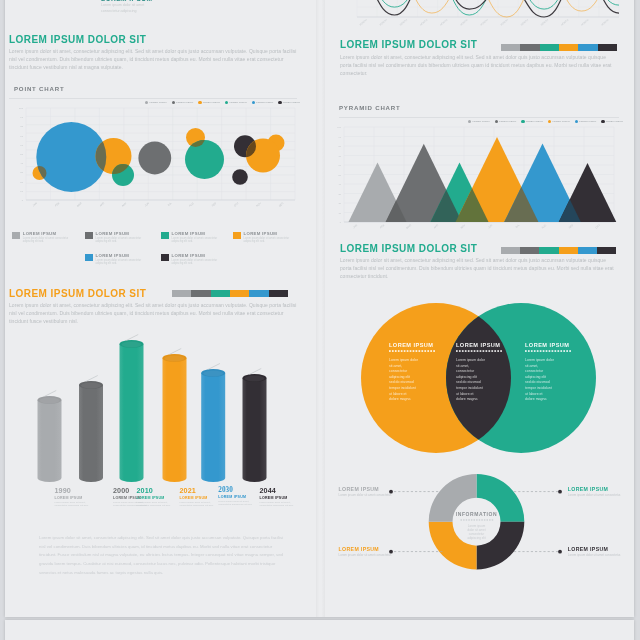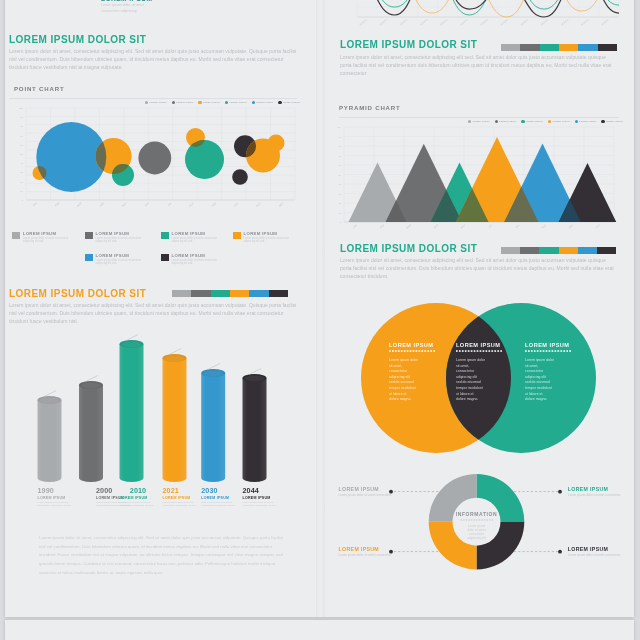--- a/index.html
+++ b/index.html
@@ -44,21 +44,21 @@
   #pc-items{position:absolute;left:9px;top:226px;width:290px;}
 
   #b-title{position:absolute;left:9px;top:288px;}
   #b-palette{left:172px;top:290px;width:116px;}
   #b-para{position:absolute;left:9px;top:301px;width:288px;}
   #b-plot{position:absolute;left:9px;top:334px;}
   #b-labels{position:absolute;left:9px;top:486px;width:290px;}
   #b-foot{position:absolute;left:39px;top:534px;width:246px;}
   .body2{font-size:4.3px;line-height:8.7px;color:#cacdd0;letter-spacing:.02px;}
 
-  .yr-item{position:absolute;width:37px;}
+  .yr-item{position:absolute;width:37px;margin-left:17px;}
   .yr-y{font-size:7.2px;font-weight:700;letter-spacing:.1px;margin-bottom:0.5px;}
   .yr-t{font-size:3.6px;font-weight:700;letter-spacing:.25px;margin-bottom:1.5px;}
   .yr-x{font-size:2.5px;line-height:3.4px;color:#c7cbce;}
 
   
   #rightcol{left:320px;top:0;width:320px;height:640px;}
   #ln-plot{position:absolute;left:19px;top:-82px;}
   #r-title1{position:absolute;left:20px;top:39px;}
   #r-pal1{left:181px;top:44px;width:116px;}
   #r-para1{position:absolute;left:20px;top:53px;width:279px;}
@@ -379,31 +379,31 @@
         <div class="yr-y" style="color: rgb(168, 171, 174);">1990</div>
         <div class="yr-t" style="color: rgb(168, 171, 174);">LOREM IPSUM</div>
         <div class="yr-x">Lorem ipsum dolor sit amet, consectetur adipiscing elit sed.</div>
       </div>
       <div class="yr-item" style="left: 87px; top: 0px;">
         <div class="yr-y" style="color: rgb(109, 111, 113);">2000</div>
         <div class="yr-t" style="color: rgb(109, 111, 113);">LOREM IPSUM</div>
         <div class="yr-x">Lorem ipsum dolor sit amet, consectetur adipiscing elit sed.</div>
       </div>
       <div class="yr-item" style="left: 110.5px; top: 0px;">
-        <div class="yr-y" style="color: rgb(34, 171, 142); text-align: center;">2010</div>
+        <div class="yr-y" style="color: rgb(34, 171, 142);">2010</div>
         <div class="yr-t" style="color: rgb(34, 171, 142);">LOREM IPSUM</div>
         <div class="yr-x">Lorem ipsum dolor sit amet, consectetur adipiscing elit sed.</div>
       </div>
       <div class="yr-item" style="left: 153.5px; top: 0px;">
         <div class="yr-y" style="color: rgb(245, 159, 27);">2021</div>
         <div class="yr-t" style="color: rgb(245, 159, 27);">LOREM IPSUM</div>
         <div class="yr-x">Lorem ipsum dolor sit amet, consectetur adipiscing elit sed.</div>
       </div>
       <div class="yr-item" style="left: 192.2px; top: 0px;">
-        <div class="yr-y" style="color: rgb(52, 152, 206);">2030</div>
+        <div class="yr-y" style="color: rgb(52, 152, 206); font-family: Liberation Serif, serif;">2030</div>
         <div class="yr-t" style="color: rgb(52, 152, 206);">LOREM IPSUM</div>
         <div class="yr-x">Lorem ipsum dolor sit amet, consectetur adipiscing elit sed.</div>
       </div>
       <div class="yr-item" style="left: 233.5px; top: 0px;">
         <div class="yr-y" style="color: rgb(51, 47, 53);">2044</div>
         <div class="yr-t" style="color: rgb(51, 47, 53);">LOREM IPSUM</div>
         <div class="yr-x">Lorem ipsum dolor sit amet, consectetur adipiscing elit sed.</div>
       </div>
     </div>
   <div class="body2" id="b-foot">Lorem ipsum dolor sit amet, consectetur adipiscing elit. Sed sit amet dolor quis justo accumsan vulputate. Quisque porta facilisi nisl vel condimentum. Duis bibendum ultricies quam, id tincidunt metus dapibus eu. Morbi sed nulla vitae erat consectetur tincidunt. Fusce vestibulum nisl at magna vulputate, eu ultricies lectus tempus. Integer consequat nisl vitae magna semper, sed gravida lorem tempus. Curabitur at nisi euismod, consectetur lacus nec, pulvinar odio. Pellentesque habitant morbi tristique senectus et netus malesuada fames ac turpis egestas nulla quis.</div>

